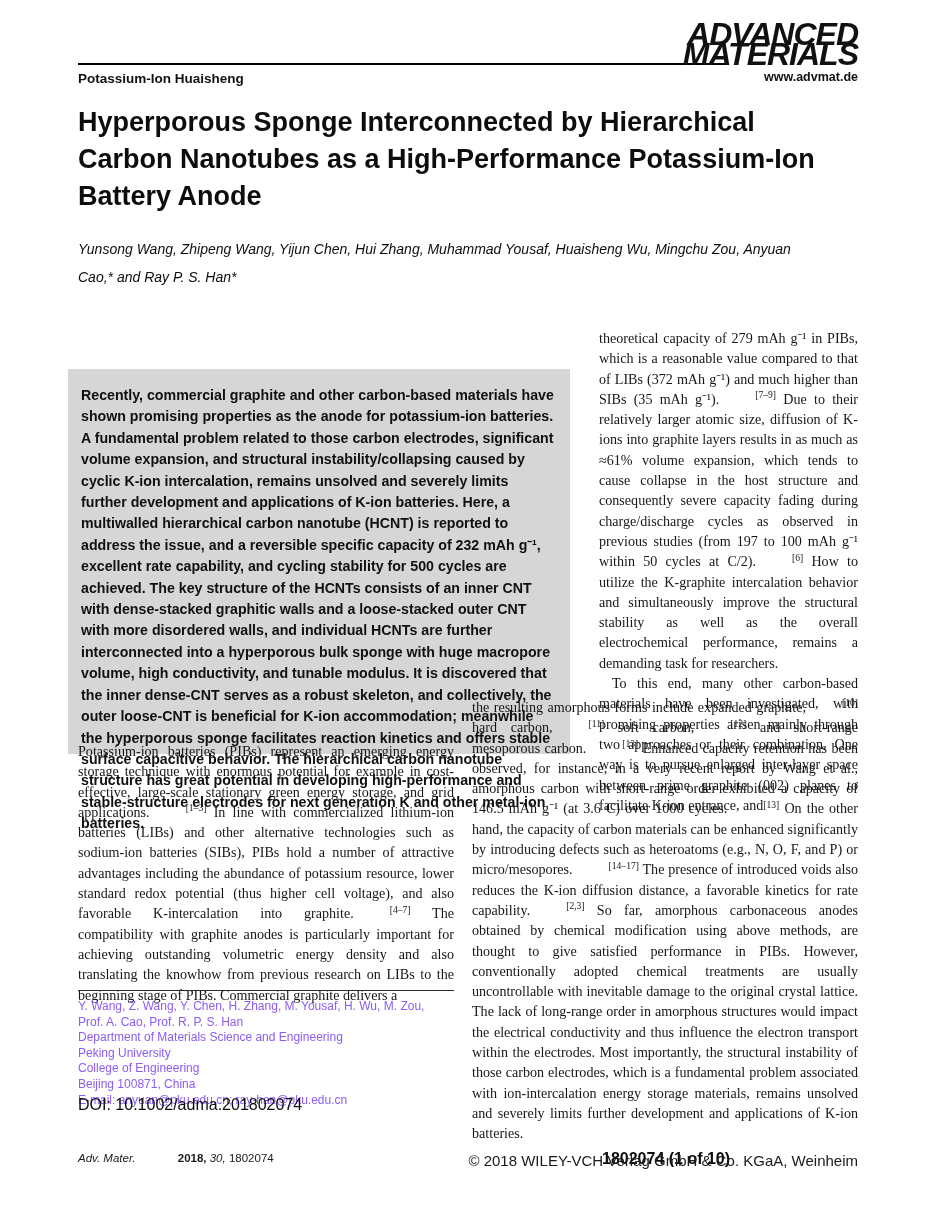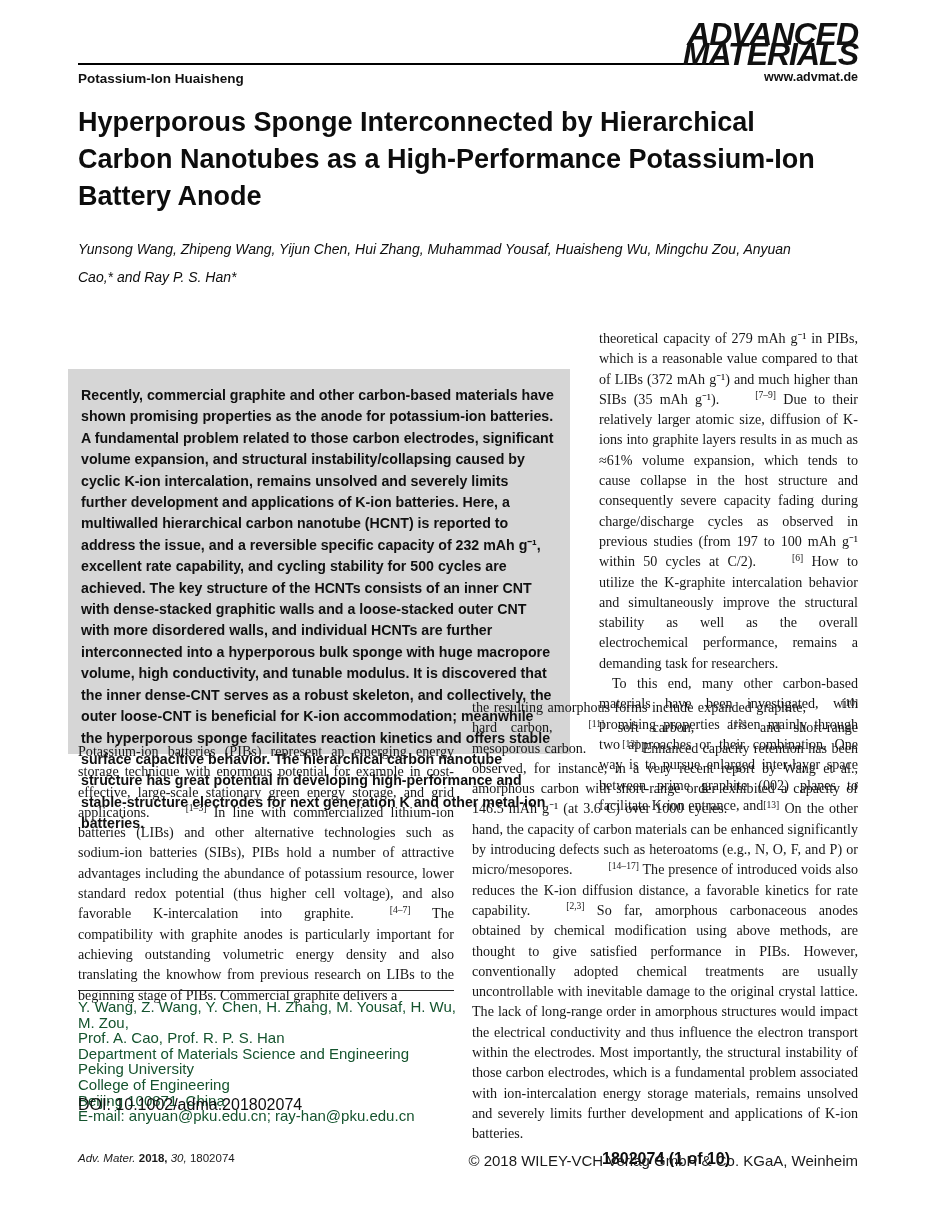--- a/index.html
+++ b/index.html
@@ -69,33 +69,33 @@
   .col-right-bot  { position: absolute; left: 472px; top: 697px; width: 386px; }
   .serif p.indent { text-indent: 13px; }
   sup { font-size: 0.68em; line-height: 0; vertical-align: super; padding-left: 36px; }
   
   .footnote-rule {
     position: absolute; left: 78px; top: 990px; width: 376px; height: 0;
     border-top: 1.2px solid #2a2a2a;
   }
   .footnote {
     position: absolute; left: 78px; top: 999px; width: 380px;
-    font-size: 15px; line-height: 15.6px; color: #14532d;
+    font-size: 12px; line-height: 15.6px; color: #8b5cf6;
   }
   .doi {
     position: absolute; left: 78px; top: 1096px;
     font-size: 16px; font-weight: 400; color: #0d0d0d;
   }
   
   .f-left {
     position: absolute; left: 78px; top: 1152px;
     font-size: 11.5px; color: #1a1a1a;
   }
   .f-left .it { font-style: italic; }
-  .f-left b { font-style: normal; font-weight: 700; }
+  .f-left b { font-style: normal; font-weight: 700; margin-left: 39px; }
   .f-center {
     position: absolute; left: 555px; top: 1150px; width: 210px;
     text-align: left; font-size: 16px; font-weight: 700; color: #0d0d0d; margin-left: 47px;
   }
   .f-right {
     position: absolute; right: 67px; top: 1152px;
     font-size: 15px; color: #1a1a1a;
   }
 </style>
 </head>

